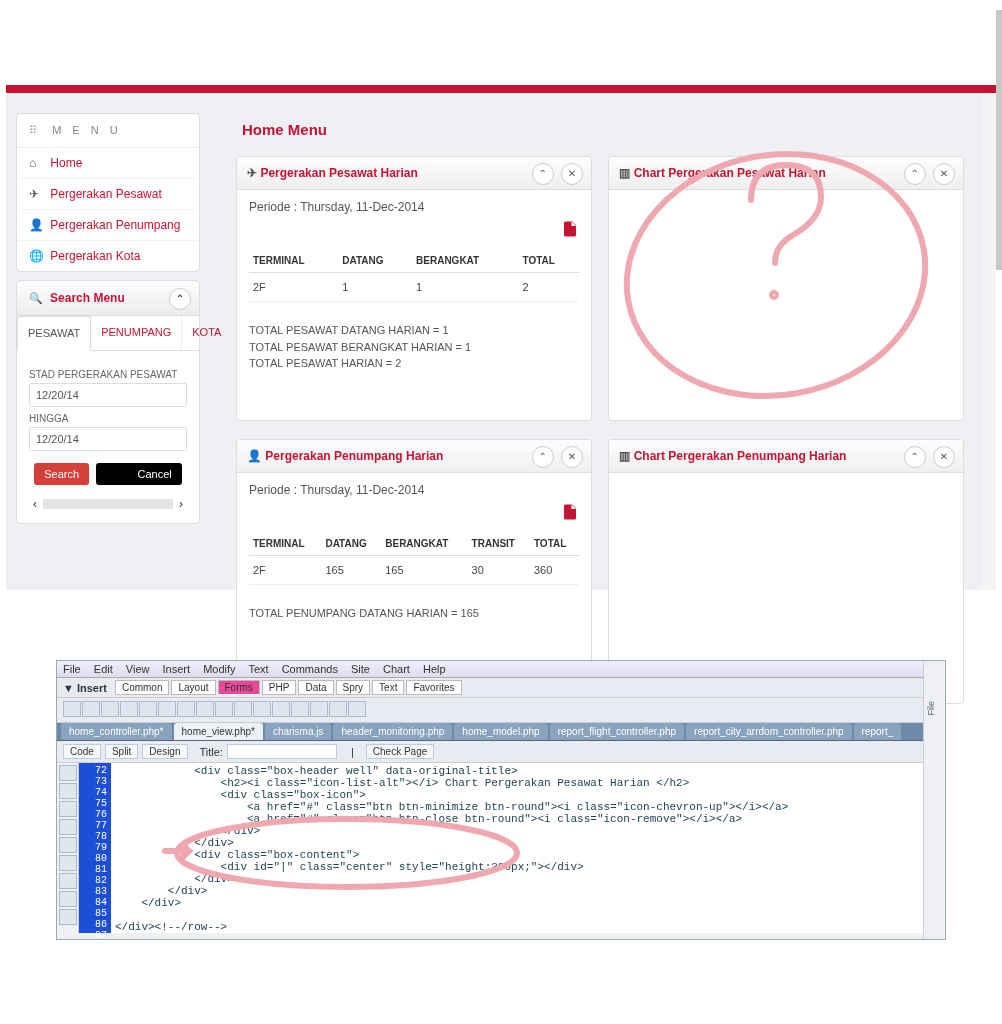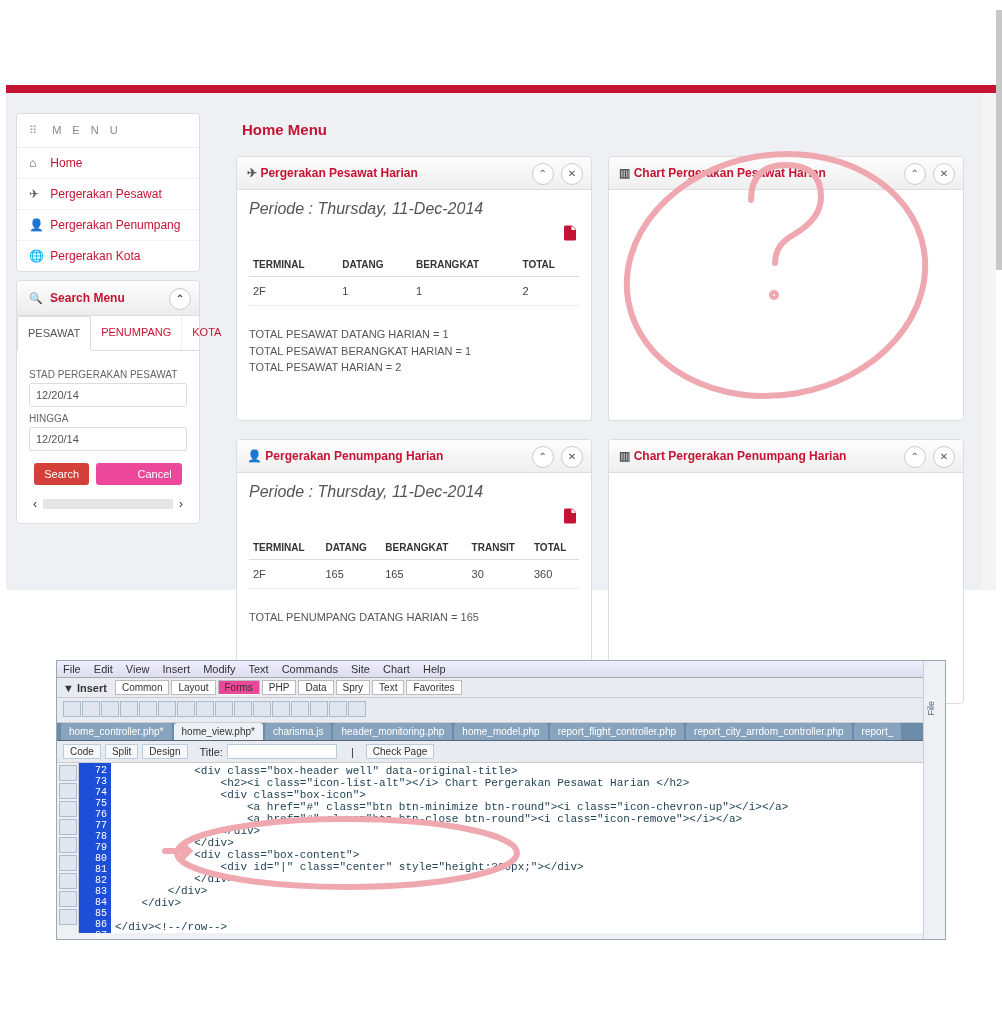--- a/index.html
+++ b/index.html
@@ -19,32 +19,32 @@
 .circle { display:inline-block; width:22px; height:22px; border:1px solid #ccc; border-radius:50%; background:#fff; text-align:center; line-height:20px; font-size:10px; color:#555; position:absolute; top:7px; }
 .tabs { display:flex; border-bottom:1px solid #ddd; }
 .tab { padding:10px 10px; font-size:11px; color:#c51433; border-right:1px solid #eee; }
 .tab.active { background:#fff; color:#555; border-bottom:2px solid #fff; margin-bottom:-1px; border-top:1px solid #ddd; border-left:1px solid #ddd; border-right:1px solid #ddd; border-radius:3px 3px 0 0;}
 .formbody { padding:12px; }
 .lbl { font-size:10px; color:#666; margin:6px 0 3px; }
 .inp { width:100%; border:1px solid #ddd; padding:5px 6px; font-size:11px; color:#555; border-radius:2px; }
 .btns { text-align:center; margin-top:12px; }
 .btn { display:inline-block; padding:5px 10px; border-radius:3px; color:#fff; font-size:11px; margin:0 2px; }
 .btn.red { background:#d43f3a; }
-.btn.green { background:#ec4899;padding-left:41px; }
+.btn.green { background:#000000;padding-left:41px; }
 .scrollhint { margin:12px 4px 0; display:flex; align-items:center; }
 .scrollhint .bar { flex:1; height:10px; background:#e4e4e4; margin:0 6px; }
 .main { position:absolute; top:20px; left:230px; right:18px; }
 .pagetitle { color:#c51433; font-weight:bold; font-size:15px; padding:8px 6px 18px; }
 .row2 { display:flex; gap:16px; margin-bottom:18px; }
 .panel { flex:1; background:#fff; border:1px solid #ddd; border-radius:4px; }
 .panelhead { background:linear-gradient(#fdfdfd,#efefef); border-bottom:1px solid #ddd; padding:9px 10px; position:relative; border-radius:4px 4px 0 0; }
 .panelhead .title { color:#c51433; font-weight:bold; font-size:12px; }
 .panelhead .icons { position:absolute; right:8px; top:6px; }
 .panelbody { padding:10px 12px; }
-.periode { font-size:16px; color:#555; margin-bottom:6px;font-style:italic; }
+.periode { font-size:12px; color:#555; margin-bottom:6px; }
 .pdficon { text-align:right; color:#c51433; font-size:20px; margin-bottom:6px; }
 .tbl { width:100%; border-collapse:collapse; font-size:11px; }
 .tbl th { text-align:left; padding:6px 4px; border-bottom:1px solid #ddd; font-size:10px; color:#333; }
 .tbl td { padding:8px 4px; border-bottom:1px solid #eee; color:#444; }
 .totals { margin-top:20px; font-size:11px; line-height:1.5; color:#555; }
 .chartpanel .panelbody { min-height:230px; position:relative; }
 
 
 .screenshot2 { position:relative; width:890px; height:280px; margin:70px auto 30px; border:1px solid #9aa; background:#eef0f4; font-size:11px; }
 .dwmenu { background:linear-gradient(#eef,#dde); padding:2px 6px; border-bottom:1px solid #aaa; }

